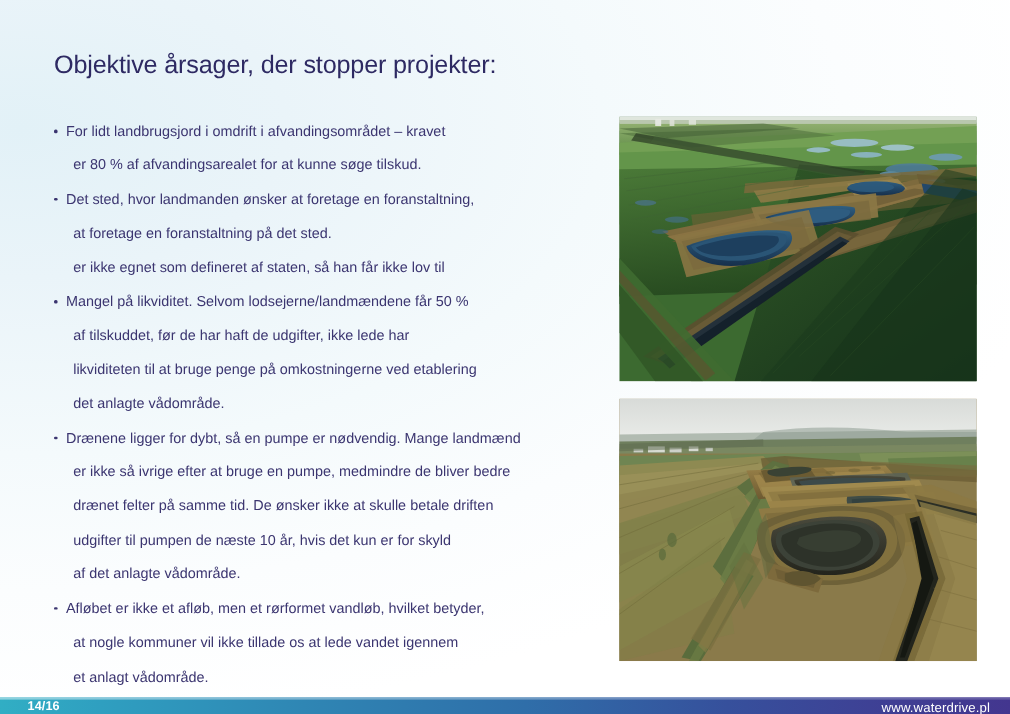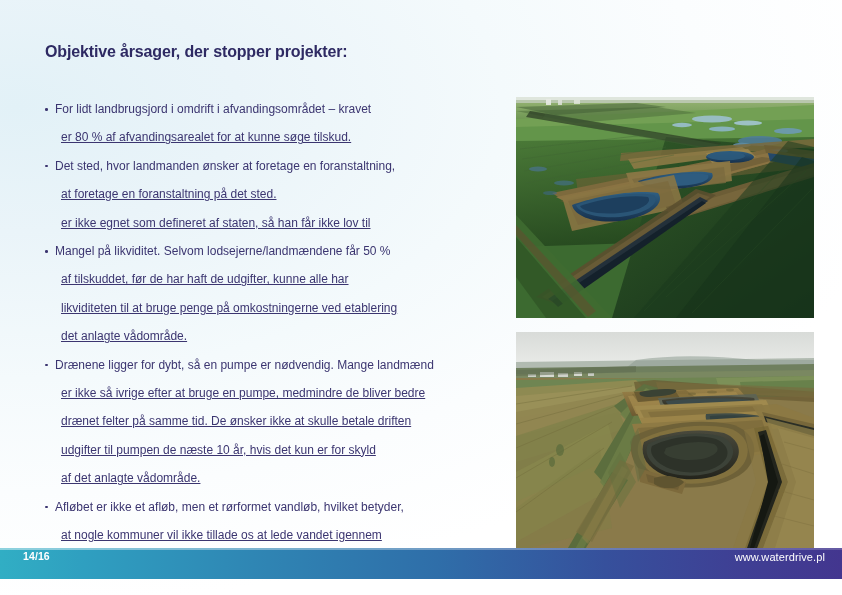--- a/index.html
+++ b/index.html
@@ -21,22 +21,22 @@
     overflow: hidden;
     background:
       radial-gradient(120% 95% at 2% 18%, #e2f1f7 0%, #eaf4f9 22%, #f4fafc 48%, #fbfdfe 68%, #ffffff 88%);
   }
 
   
   .slide-title {
     position: absolute;
     left: 45px;
     top: 43px;
-    font-size: 16px;
-    font-weight: bold;
+    font-size: 21px;
+    font-weight: normal;
     color: #2e2a63;
     letter-spacing: -0.15px;
     white-space: nowrap;
   }
 
   
   .bullets {
     position: absolute;
     left: 44px;
     top: 95px;
@@ -50,21 +50,20 @@
     color: #3b3570;
     font-size: 12px;
     line-height: 28.4px;
     white-space: nowrap;
   }
   .bline.first {
     padding-left: 11px;
   }
   .bline.cont {
     padding-left: 17px;
-    text-decoration: underline;
   }
   .bline.first::before {
     content: "";
     position: absolute;
     left: 1px;
     top: 13px;
     width: 2.6px;
     height: 2.6px;
     background: #3b3570;
     border-radius: 50%;
@@ -90,23 +89,23 @@
   .photo svg {
     display: block;
     width: 100%;
     height: 100%;
   }
 
   
   .footer-bar {
     position: absolute;
     left: 0;
-    bottom: 16px;
+    bottom: 0;
     width: 842px;
-    height: 31px;
+    height: 14px;
     background: linear-gradient(90deg,
         #31aec4 0%,
         #2f9fc0 10%,
         #2f86b4 30%,
         #2f6ea9 52%,
         #36509c 72%,
         #3f3f94 88%,
         #43368f 100%);
     text-decoration: underline;
   }
@@ -151,21 +150,21 @@
     </div>
 
     <div class="bullet-group">
       <div class="bline first">Det sted, hvor landmanden ønsker at foretage en foranstaltning,</div>
       <div class="bline cont">at foretage en foranstaltning på det sted.</div>
       <div class="bline cont">er ikke egnet som defineret af staten, så han får ikke lov til</div>
     </div>
 
     <div class="bullet-group">
       <div class="bline first">Mangel på likviditet. Selvom lodsejerne/landmændene får 50 %</div>
-      <div class="bline cont">af tilskuddet, før de har haft de udgifter, kunne alle har</div>
+      <div class="bline cont">af tilskuddet, før de har haft de udgifter, ikke lede har</div>
       <div class="bline cont">likviditeten til at bruge penge på omkostningerne ved etablering</div>
       <div class="bline cont">det anlagte vådområde.</div>
     </div>
 
     <div class="bullet-group">
       <div class="bline first">Drænene ligger for dybt, så en pumpe er nødvendig. Mange landmænd</div>
       <div class="bline cont">er ikke så ivrige efter at bruge en pumpe, medmindre de bliver bedre</div>
       <div class="bline cont">drænet felter på samme tid. De ønsker ikke at skulle betale driften</div>
       <div class="bline cont">udgifter til pumpen de næste 10 år, hvis det kun er for skyld</div>
       <div class="bline cont">af det anlagte vådområde.</div>

